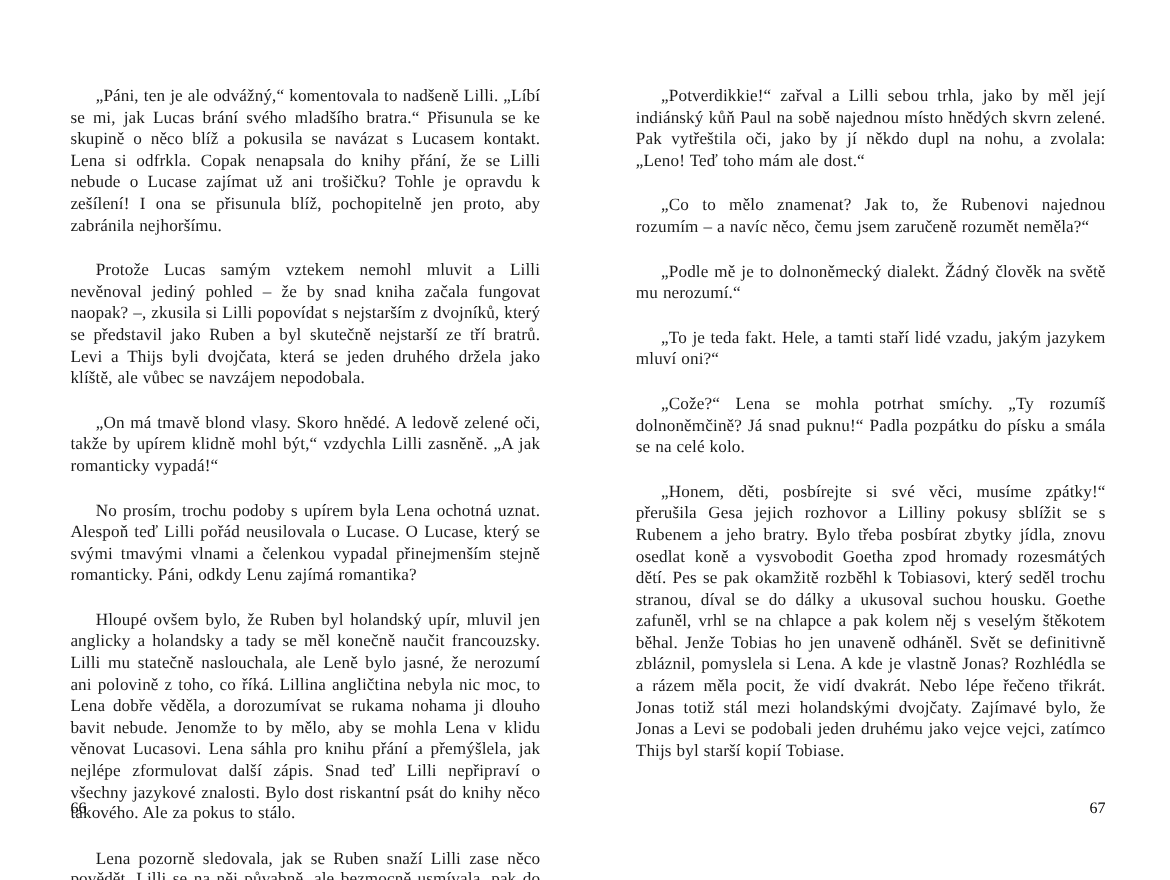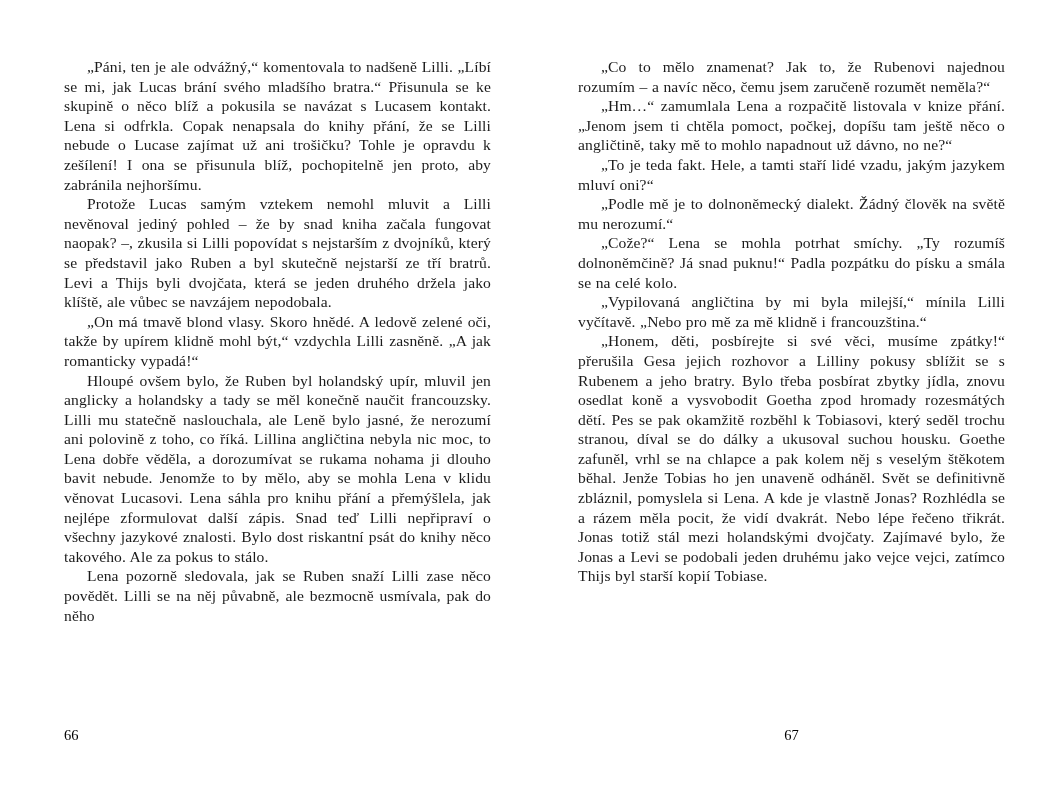--- a/index.html
+++ b/index.html
@@ -28,51 +28,51 @@
   .text-column.left  { left: 64px; }
   .text-column.right { left: 578px; }
   .text-column p {
     margin: 0;
     font-size: 15.6px;
     line-height: 19.6px;
     text-align: justify;
     letter-spacing: 0.1px;
     word-spacing: 0.5px;
   }
-  .text-column p.indent { text-indent: 23px; }
+  .text-column p.indent { text-indent: 23px; margin-top: 21px; }
   .page-number {
     position: absolute;
     top: 727px;
     width: 427px;
     font-size: 14.5px;
     color: #000000;
   }
   .page-number.left  { left: 64px;  text-align: left; }
-  .page-number.right { left: 578px; text-align: center; }
+  .page-number.right { left: 578px; text-align: right; }
 </style>
 </head>
 <body>
 
 <div class="book-spread">
 
   <div class="text-column left">
       <p class="indent">„Páni, ten je ale odvážný,“ komentovala to nadšeně Lilli. „Líbí se mi, jak Lucas brání svého mladšího bratra.“ Přisunula se ke skupině o něco blíž a pokusila se navázat s Lucasem kontakt. Lena si odfrkla. Copak nenapsala do knihy přání, že se Lilli nebude o Lucase zajímat už ani trošičku? Tohle je opravdu k zešílení! I ona se přisunula blíž, pochopitelně jen proto, aby zabránila nejhoršímu.</p>
       <p class="indent">Protože Lucas samým vztekem nemohl mluvit a Lilli nevěnoval jediný pohled – že by snad kniha začala fungovat naopak? –, zkusila si Lilli popovídat s nejstarším z dvojníků, který se představil jako Ruben a byl skutečně nejstarší ze tří bratrů. Levi a Thijs byli dvojčata, která se jeden druhého držela jako klíště, ale vůbec se navzájem nepodobala.</p>
       <p class="indent">„On má tmavě blond vlasy. Skoro hnědé. A ledově zelené oči, takže by upírem klidně mohl být,“ vzdychla Lilli zasněně. „A jak romanticky vypadá!“</p>
+      <p class="indent">No prosím, trochu podoby s upírem byla Lena ochotná uznat. Alespoň teď Lilli pořád neusilovala o Lucase. O Lucase, který se svými tmavými vlnami a čelenkou vypadal přinejmenším stejně romanticky. Páni, odkdy Lenu zajímá romantika?</p>
       <p class="indent">Hloupé ovšem bylo, že Ruben byl holandský upír, mluvil jen anglicky a holandsky a tady se měl konečně naučit francouzsky. Lilli mu statečně naslouchala, ale Leně bylo jasné, že nerozumí ani polovině z toho, co říká. Lillina angličtina nebyla nic moc, to Lena dobře věděla, a dorozumívat se rukama nohama ji dlouho bavit nebude. Jenomže to by mělo, aby se mohla Lena v klidu věnovat Lucasovi. Lena sáhla pro knihu přání a přemýšlela, jak nejlépe zformulovat další zápis. Snad teď Lilli nepřipraví o všechny jazykové znalosti. Bylo dost riskantní psát do knihy něco takového. Ale za pokus to stálo.</p>
       <p class="indent">Lena pozorně sledovala, jak se Ruben snaží Lilli zase něco povědět. Lilli se na něj půvabně, ale bezmocně usmívala, pak do něho</p>
     </div>
 
   <div class="text-column right">
+      <p class="indent">„Potverdikkie!“ zařval a Lilli sebou trhla, jako by měl její indiánský kůň Paul na sobě najednou místo hnědých skvrn zelené. Pak vytřeštila oči, jako by jí někdo dupl na nohu, a zvolala: „Leno! Teď toho mám ale dost.“</p>
       <p class="indent">„Co to mělo znamenat? Jak to, že Rubenovi najednou rozumím – a navíc něco, čemu jsem zaručeně rozumět neměla?“</p>
-      <p class="indent">„Hm…“ zamumlala Lena a rozpačitě listovala v knize přání. „Jenom jsem ti chtěla pomoct, počkej, dopíšu tam ještě něco o angličtině, taky mě to mohlo napadnout už dávno, no ne?“</p>
+      <p class="indent">„Podle mě je to dolnoněmecký dialekt. Žádný člověk na světě mu nerozumí.“</p>
       <p class="indent">„To je teda fakt. Hele, a tamti staří lidé vzadu, jakým jazykem mluví oni?“</p>
-      <p class="indent">„Podle mě je to dolnoněmecký dialekt. Žádný člověk na světě mu nerozumí.“</p>
       <p class="indent">„Cože?“ Lena se mohla potrhat smíchy. „Ty rozumíš dolnoněmčině? Já snad puknu!“ Padla pozpátku do písku a smála se na celé kolo.</p>
-      <p class="indent">„Vypilovaná angličtina by mi byla milejší,“ mínila Lilli vyčítavě. „Nebo pro mě za mě klidně i francouzština.“</p>
       <p class="indent">„Honem, děti, posbírejte si své věci, musíme zpátky!“ přerušila Gesa jejich rozhovor a Lilliny pokusy sblížit se s Rubenem a jeho bratry. Bylo třeba posbírat zbytky jídla, znovu osedlat koně a vysvobodit Goetha zpod hromady rozesmátých dětí. Pes se pak okamžitě rozběhl k Tobiasovi, který seděl trochu stranou, díval se do dálky a ukusoval suchou housku. Goethe zafuněl, vrhl se na chlapce a pak kolem něj s veselým štěkotem běhal. Jenže Tobias ho jen unaveně odháněl. Svět se definitivně zbláznil, pomyslela si Lena. A kde je vlastně Jonas? Rozhlédla se a rázem měla pocit, že vidí dvakrát. Nebo lépe řečeno třikrát. Jonas totiž stál mezi holandskými dvojčaty. Zajímavé bylo, že Jonas a Levi se podobali jeden druhému jako vejce vejci, zatímco Thijs byl starší kopií Tobiase.</p>
     </div>
 
   <div class="page-number left">66</div>
 
   <div class="page-number right">67</div>
 
 </div>
 
 </body></html>

